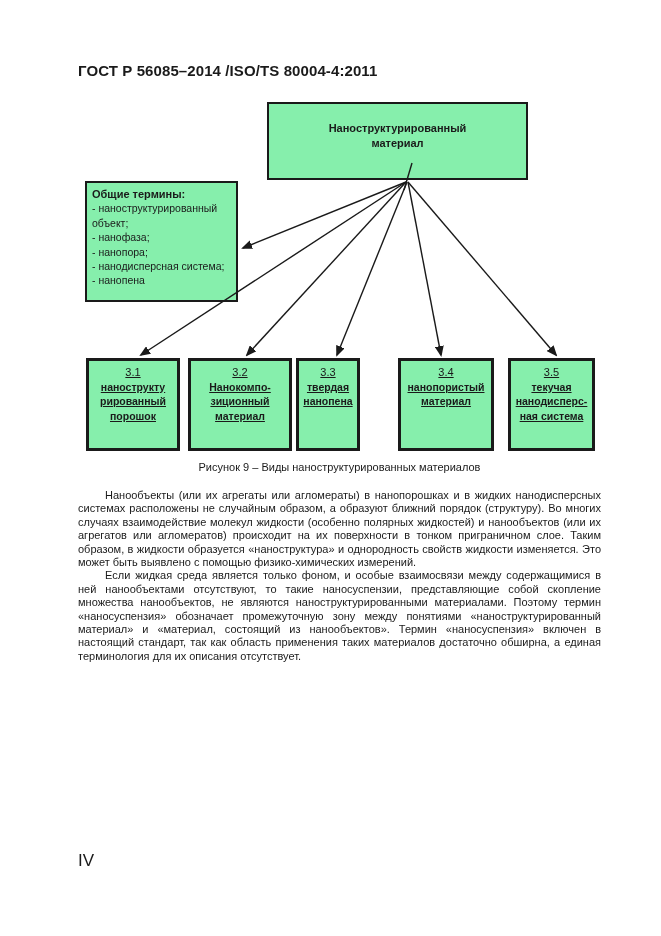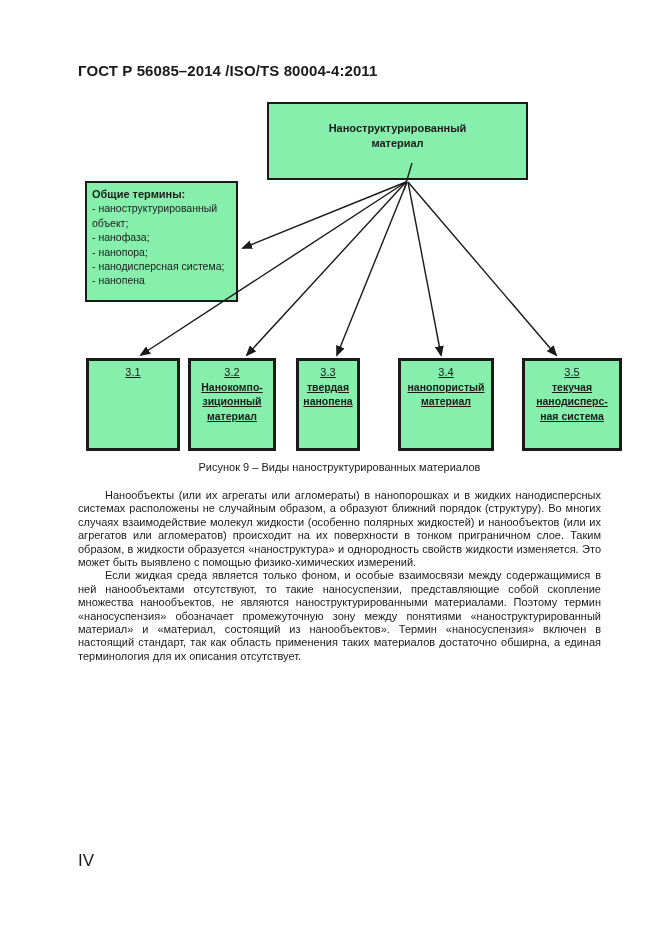--- a/index.html
+++ b/index.html
@@ -33,24 +33,24 @@
     font-size:10.5px; line-height:14.4px;
   }
   .terms-title { text-align:left; font-weight:bold; font-size:11px; }
   .type-box {
     top:358px; height:93px; border-width:3px;
     padding-top:4px; line-height:14.6px;text-decoration:underline;
   }
   .type-box .bnum { font-weight:normal; }
   .type-box .bname { font-weight:bold; white-space:pre; font-size:10.5px; }
   .tb1 { left:86px;  width:94px; }
-  .tb2 { left:188px; width:88px; }
+  .tb2 { left:188px; width:104px; }
   .tb3 { left:296px; width:64px; }
   .tb4 { left:398px; width:96px; }
-  .tb5 { left:522px; width:100px; }
+  .tb5 { left:508px; width:87px; }
   .arrow-layer {
     position:absolute; left:0; top:0; width:661px; height:470px;
     pointer-events:none;
   }
   .fig-caption {
     position:absolute; left:78px; top:461px; width:523px;
     font-size:11px; text-align:center;
   }
   
   .body-text {
@@ -77,20 +77,23 @@
     <div class="terms-title">Общие термины:</div>
     <div>- наноструктурированный объект;</div>
     <div>- нанофаза;</div>
     <div>- нанопора;</div>
     <div>- нанодисперсная система;</div>
     <div>- нанопена</div>
   </div>
 
   <div class="dbox type-box tb1">
     <div class="bnum">3.1</div>
+    <div class="bname">нанострукту
+рированный
+порошок</div>
   </div>
   <div class="dbox type-box tb2">
     <div class="bnum">3.2</div>
     <div class="bname">Нанокомпо-
 зиционный
 материал</div>
   </div>
   <div class="dbox type-box tb3">
     <div class="bnum">3.3</div>
     <div class="bname">твердая

